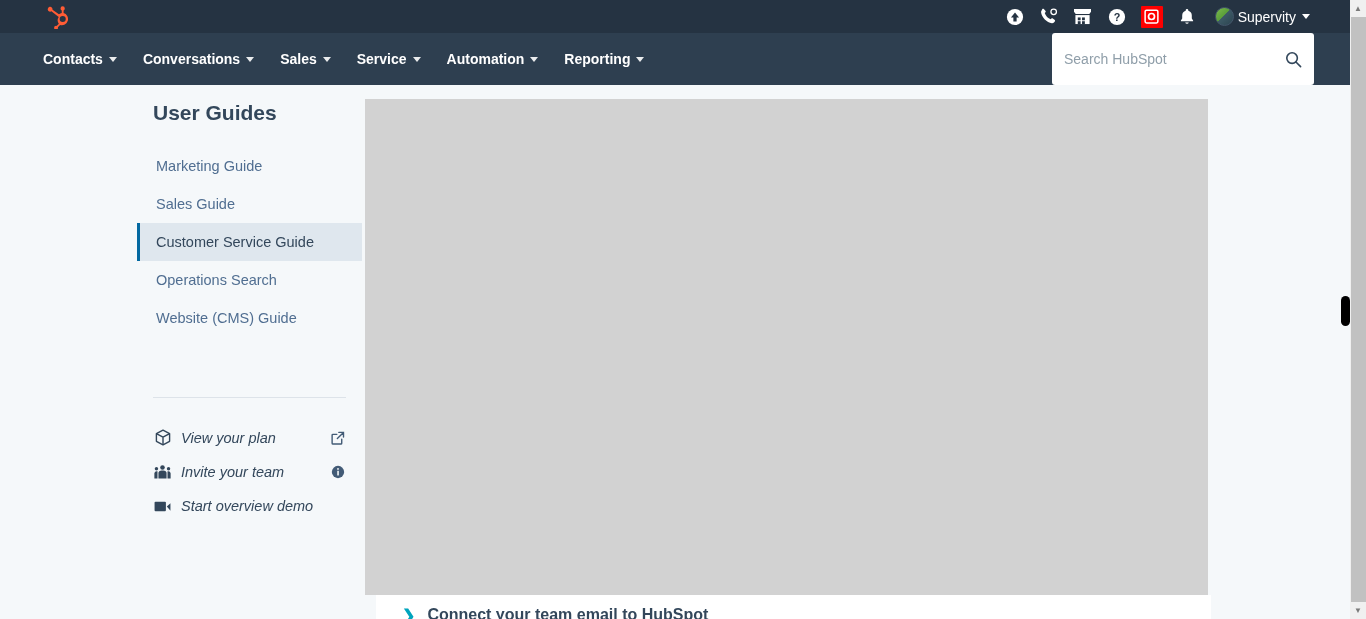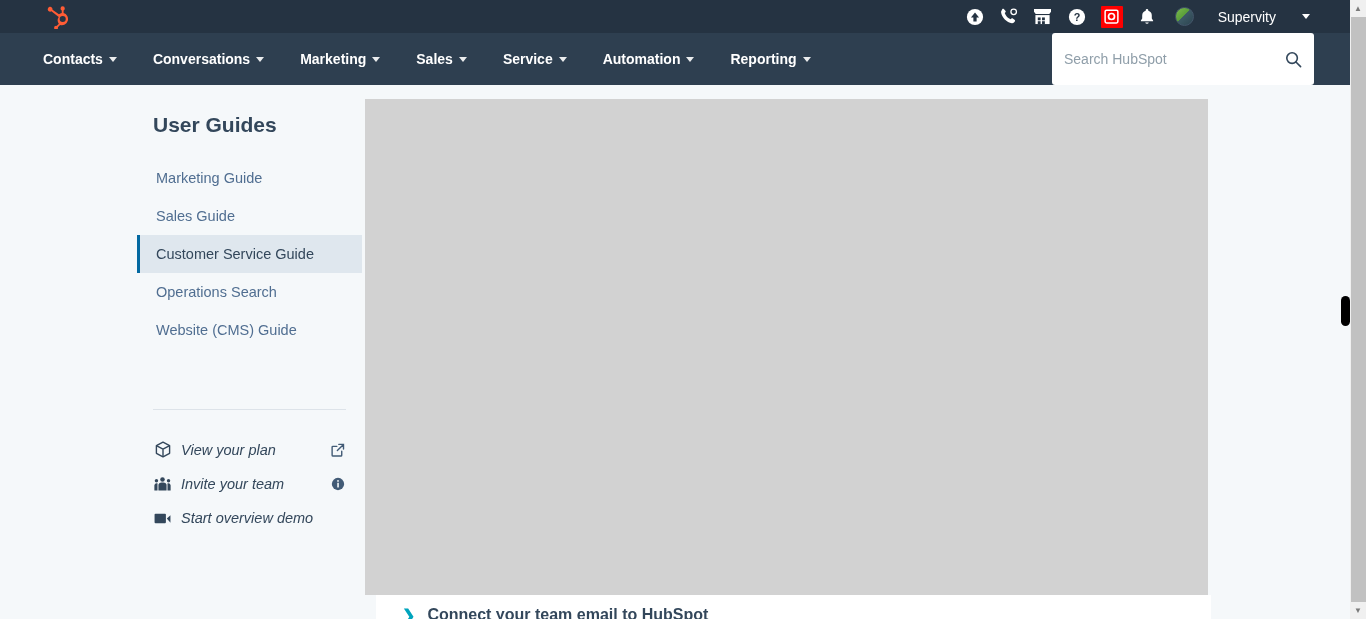--- a/index.html
+++ b/index.html
@@ -58,21 +58,21 @@
   .top-icon.highlighted {
     background: #ff0000;
     width: 22px;
     height: 22px;
     border-radius: 1px;
   }
 
   .account {
     display: flex;
     align-items: center;
-    gap: 24px;
+    gap: 4px;
     color: #ffffff;
     font-size: 14px;
     margin-left: 4px;
   }
 
   .avatar {
     width: 19px;
     height: 19px;
     border-radius: 50%;
     background: linear-gradient(135deg, #7dbd4c 0%, #5a9e3a 45%, #3d5a66 46%, #2c4450 100%);
@@ -96,21 +96,21 @@
     height: 52px;
     background: #2e3f50;
     display: flex;
     align-items: center;
   }
 
   .nav-items {
     display: flex;
     align-items: center;
     margin-left: 30px;
-    gap: 10px;
+    gap: 0;
   }
 
   .nav-item {
     display: flex;
     align-items: center;
     gap: 6px;
     color: #ffffff;
     font-size: 14px;
     font-weight: bold;
     padding: 8px 13px;
@@ -147,21 +147,21 @@
     color: #33475b;
     background: transparent;
   }
   .search-input::placeholder { color: #8f9ea9; }
 
   .search-icon { color: #33475b; display: flex; }
 
   
   .sidebar {
     position: absolute;
-    top: 97px;
+    top: 85px;
     left: 137px;
     width: 225px;
     height: 382px;
     padding-top: 16px;
   }
 
   .sidebar-title {
     font-size: 21px;
     font-weight: bold;
     color: #33475b;
@@ -384,24 +384,20 @@
 
 <div class="nav-bar">
 
   <div class="nav-items">
     <div class="nav-item">
       <span>Contacts</span>
       <span class="nav-caret"></span>
     </div>
     <div class="nav-item">
       <span>Conversations</span>
-      <span class="nav-caret"></span>
-    </div>
-    <div class="nav-item">
-      <span>Marketing</span>
       <span class="nav-caret"></span>
     </div>
     <div class="nav-item">
       <span>Sales</span>
       <span class="nav-caret"></span>
     </div>
     <div class="nav-item">
       <span>Service</span>
       <span class="nav-caret"></span>
     </div>

